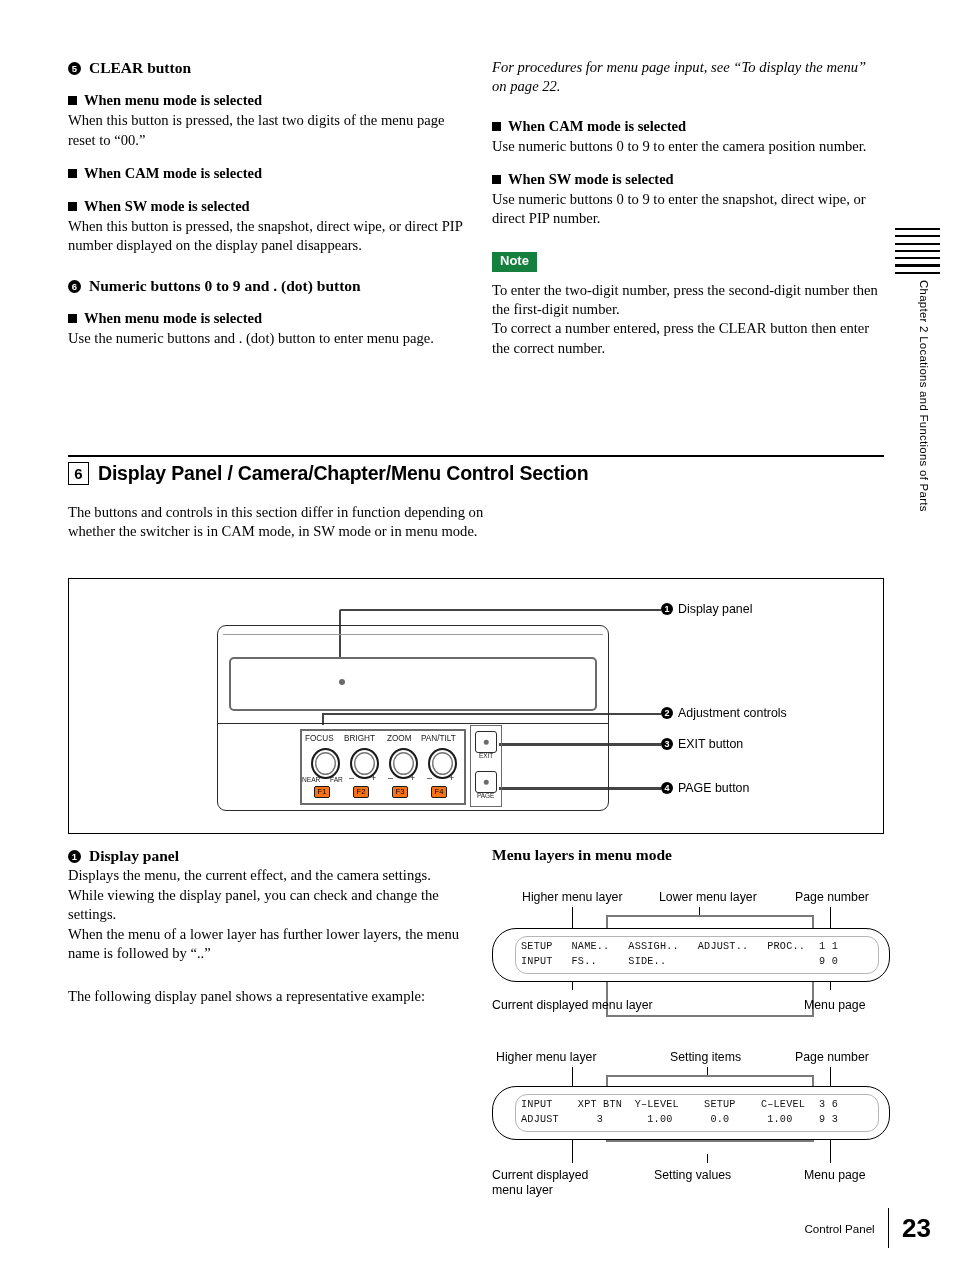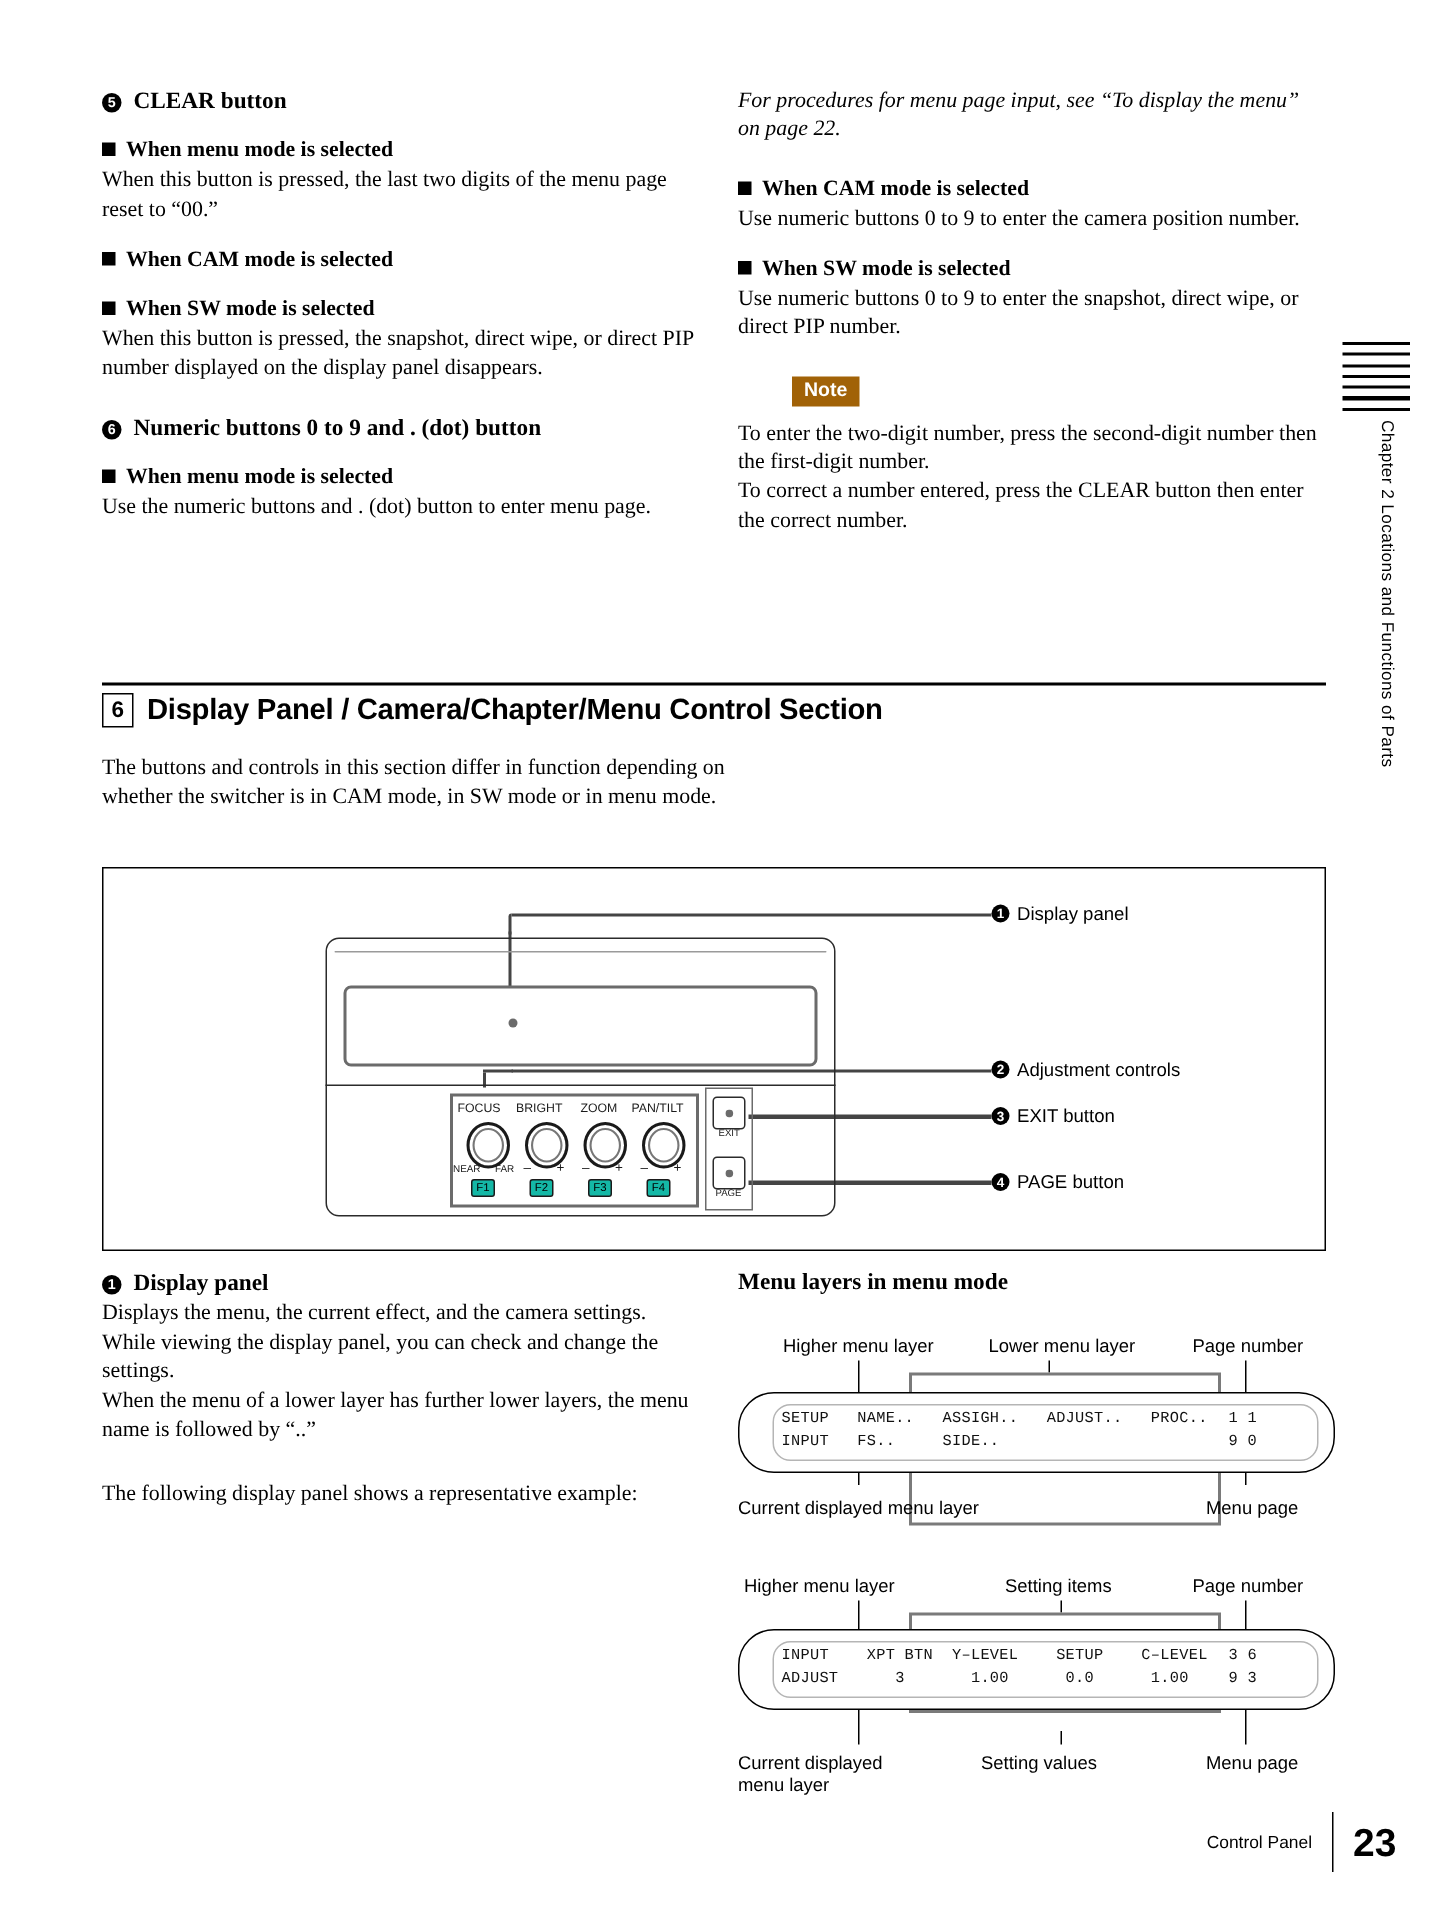--- a/index.html
+++ b/index.html
@@ -37,23 +37,23 @@
   .sub-head:first-child { margin-top:0; }
   .sq { display:inline-block; width:9px; height:9px; background:#000; flex:0 0 auto; }
   p.body {
     font-size:14.6px; line-height:1.33; margin:0 0 0 0;
     font-family:"Liberation Serif", serif;
   }
   p.body + p.body { margin-top:13px; }
   .ital { font-style:italic; font-size:14.6px; line-height:1.33; margin:0; }
 
   .note-badge {
-    display:inline-block; background:#a16207; color:#fff;
+    display:inline-block; background:#15803d; color:#fff;
     font-family:"Liberation Sans", sans-serif; font-weight:bold;
-    font-size:13px; padding:2px 8px 3px 8px; line-height:1.15;margin-left:36px;
+    font-size:13px; padding:2px 8px 3px 8px; line-height:1.15;
   }
 
   
   .sec-rule { position:absolute; left:68px; top:455px; width:816px; height:2px; background:#000; }
   .sec-head {
     position:absolute; left:68px; top:462px; width:830px;
     display:flex; align-items:center; gap:9px;
   }
   .sec-num {
     display:inline-flex; align-items:center; justify-content:center;
@@ -73,34 +73,34 @@
   .callout { position:absolute; display:flex; align-items:center; gap:5px;
              font-family:"Liberation Sans", sans-serif; font-size:12.4px; white-space:nowrap; }
   .lead { position:absolute; background:#444; height:2.2px; }
   .cnum {
     display:inline-flex; align-items:center; justify-content:center;
     width:12px; height:12px; border-radius:50%; background:#000; color:#fff;
     font-family:"Liberation Sans", sans-serif; font-size:9px; font-weight:bold; line-height:1; flex:0 0 auto;
   }
 
   
-  .device { position:absolute; left:148px; top:46px; width:340px; height:186px; }
+  .device { position:absolute; left:148px; top:46px; width:392px; height:186px; }
   .dev-outer { position:absolute; inset:0; border:1.7px solid #2b2b2b; border-radius:9px; }
   .dev-inner-line { position:absolute; left:6px; right:6px; top:9px; height:1.3px; background:#9a9a9a; border-radius:2px;}
   .dev-divider { position:absolute; left:0; right:0; top:98px; height:1.3px; background:#2b2b2b; }
   .lcd { position:absolute; left:12px; top:32px; right:12px; height:50px;
          border:2.4px solid #6b6b6b; border-radius:5px; background:#fff; }
   .dot { position:absolute; width:6px; height:6px; border-radius:50%; background:#6b6b6b; }
 
   .ctrlbox { position:absolute; left:83px; top:104px; width:162px; height:72px; border:2.6px solid #6b6b6b; background:#fff; }
   .knoblabel { position:absolute; font-family:"Liberation Sans", sans-serif; font-size:8.2px; color:#1a1a1a; }
   .knob { position:absolute; width:25px; height:27px; border-radius:50%;
           border:2px solid #1a1a1a; box-shadow: inset 0 0 0 2px #fff, inset 0 0 0 3.4px #777; background:#fff; }
   .fkey { position:absolute; font-family:"Liberation Sans", sans-serif; font-size:7.6px;
-          border:1px solid #1a1a1a; border-radius:2px; padding:0px 2.5px 1px 2.5px; background:#14b8a6; line-height:1.25; }
+          border:1px solid #1a1a1a; border-radius:2px; padding:0px 2.5px 1px 2.5px; background:#f97316; line-height:1.25; }
   .pm { position:absolute; font-family:"Liberation Sans", sans-serif; font-size:9px; color:#1a1a1a; }
 
   .btnbox { position:absolute; left:253px; top:100px; width:30px; height:80px; border:1.6px solid #6b6b6b; }
   .devbtn { position:absolute; width:20px; height:20px; border:1.8px solid #2b2b2b; border-radius:3px; background:#fff; }
   .devbtn .dot2 { position:absolute; left:50%; top:50%; transform:translate(-50%,-50%);
                   width:4.5px; height:4.5px; border-radius:50%; background:#6b6b6b; }
   .btnlabel { position:absolute; font-family:"Liberation Sans", sans-serif; font-size:6.4px; color:#1a1a1a; }
 
   
   .lower-left { position:absolute; left:68px; top:846px; width:420px; }

